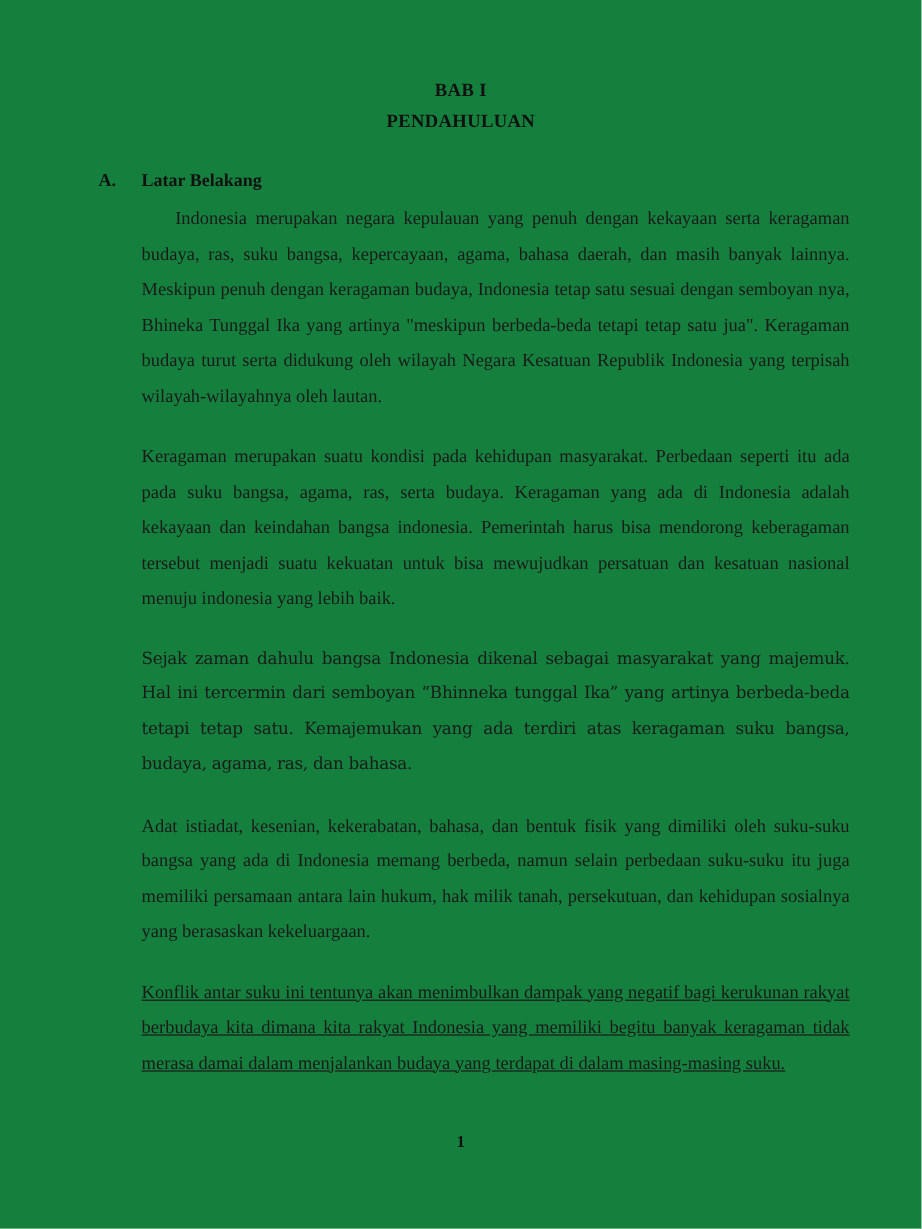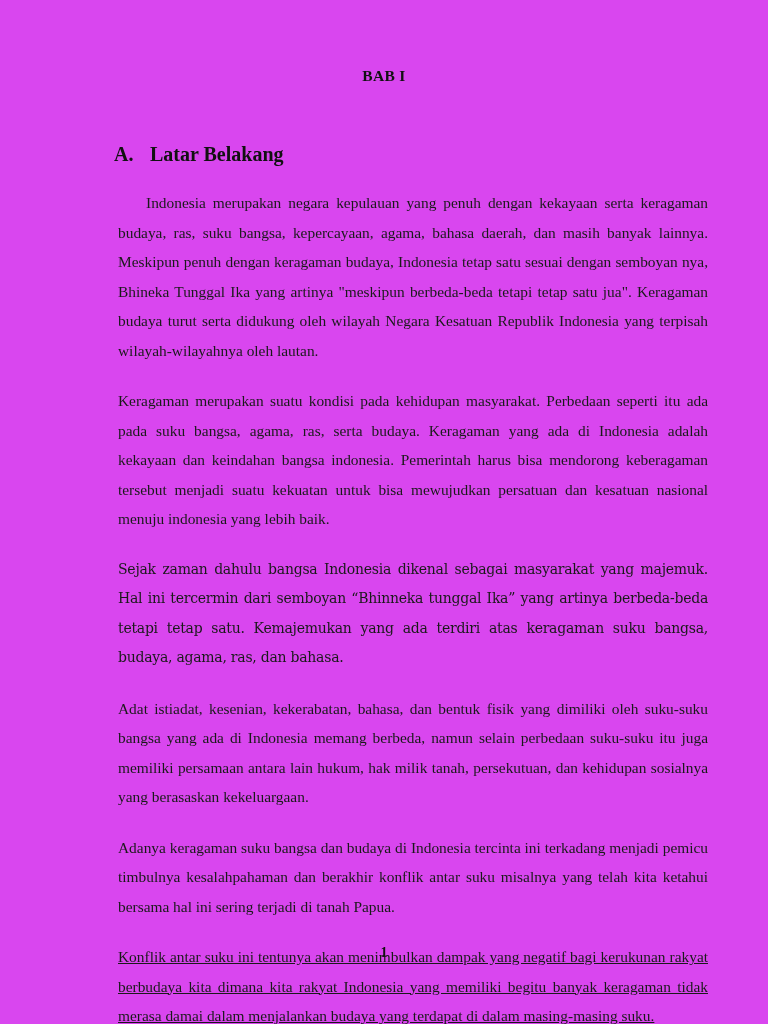--- a/index.html
+++ b/index.html
@@ -6,21 +6,21 @@
   html, body {
     margin: 0;
     padding: 0;
     background: #ffffff;
   }
 
   .page {
     position: relative;
     width: 768px;
     height: 1024px;
-    background: #d946ef;
+    background: #15803d;
     margin: 0 auto;
     overflow: hidden;
     font-family: "Liberation Serif", "DejaVu Serif", serif;
     color: #1a1a1a;
     box-sizing: border-box;
   }
 
   .chapter-heading {
     position: absolute;
     left: 0;
@@ -33,24 +33,23 @@
   }
 
   #chapter-number { top: 67px; }
   #chapter-title  { top: 93px; }
 
   .section-heading {
     position: absolute;
     top: 143px;
     left: 82px;
     font-weight: bold;
-    font-size: 20px;
+    font-size: 15px;
     color: #111111;
     white-space: nowrap;
-    margin-left: 32px;
   }
 
   .section-heading .marker {
     display: inline-block;
     width: 36px;
   }
 
   .body-block {
     position: absolute;
     top: 168px;
@@ -68,21 +67,20 @@
     hyphens: none;
   }
 
   p.para:last-child {
     margin-bottom: 0;
     text-decoration: underline;
   }
 
   p.para.indented {
     text-indent: 28px;
-    margin-top: 20px;
   }
 
   
   p.para.alt-face {
     font-family: "DejaVu Serif", "Liberation Serif", serif;
     font-size: 14px;
     letter-spacing: -0.25px;
   }
 
   .page-number {
@@ -96,29 +94,29 @@
     color: #111111;
   }
 </style>
 </head>
 <body>
 
 <div class="page">
 
   <div class="chapter-heading" id="chapter-number">BAB I</div>
 
+  <div class="chapter-heading" id="chapter-title">PENDAHULUAN</div>
 
   <div class="section-heading">
     <span class="marker">A.</span><span>Latar Belakang</span>
   </div>
 
   <div class="body-block">
     <p class="para indented">Indonesia merupakan negara kepulauan yang penuh dengan kekayaan serta keragaman budaya, ras, suku bangsa, kepercayaan, agama, bahasa daerah, dan masih banyak lainnya. Meskipun penuh dengan keragaman budaya, Indonesia tetap satu sesuai dengan semboyan nya, Bhineka Tunggal Ika yang artinya "meskipun berbeda-beda tetapi tetap satu jua". Keragaman budaya turut serta didukung oleh wilayah Negara Kesatuan Republik Indonesia yang terpisah wilayah-wilayahnya oleh lautan.</p>
     <p class="para">Keragaman merupakan suatu kondisi pada kehidupan masyarakat. Perbedaan seperti itu ada pada suku bangsa, agama, ras, serta budaya. Keragaman yang ada di Indonesia adalah kekayaan dan keindahan bangsa indonesia. Pemerintah harus bisa mendorong keberagaman tersebut menjadi suatu kekuatan untuk bisa mewujudkan persatuan dan kesatuan nasional menuju indonesia yang lebih baik.</p>
     <p class="para alt-face">Sejak zaman dahulu bangsa Indonesia dikenal sebagai masyarakat yang majemuk. Hal ini tercermin dari semboyan “Bhinneka tunggal Ika” yang artinya berbeda-beda tetapi tetap satu. Kemajemukan yang ada terdiri atas keragaman suku bangsa, budaya, agama, ras, dan bahasa.</p>
     <p class="para">Adat istiadat, kesenian, kekerabatan, bahasa, dan bentuk fisik yang dimiliki oleh suku-suku bangsa yang ada di Indonesia memang berbeda, namun selain perbedaan suku-suku itu juga memiliki persamaan antara lain hukum, hak milik tanah, persekutuan, dan kehidupan sosialnya yang berasaskan kekeluargaan.</p>
-    <p class="para">Adanya keragaman suku bangsa dan budaya di Indonesia tercinta ini terkadang menjadi pemicu timbulnya kesalahpahaman dan berakhir konflik antar suku misalnya yang telah kita ketahui bersama hal ini sering terjadi di tanah Papua.</p>
     <p class="para">Konflik antar suku ini tentunya akan menimbulkan dampak yang negatif bagi kerukunan rakyat berbudaya kita dimana kita rakyat Indonesia yang memiliki begitu banyak keragaman tidak merasa damai dalam menjalankan budaya yang terdapat di dalam masing-masing suku.</p>
   </div>
 
   <div class="page-number">1</div>
 
 </div>
 
 </body></html>

